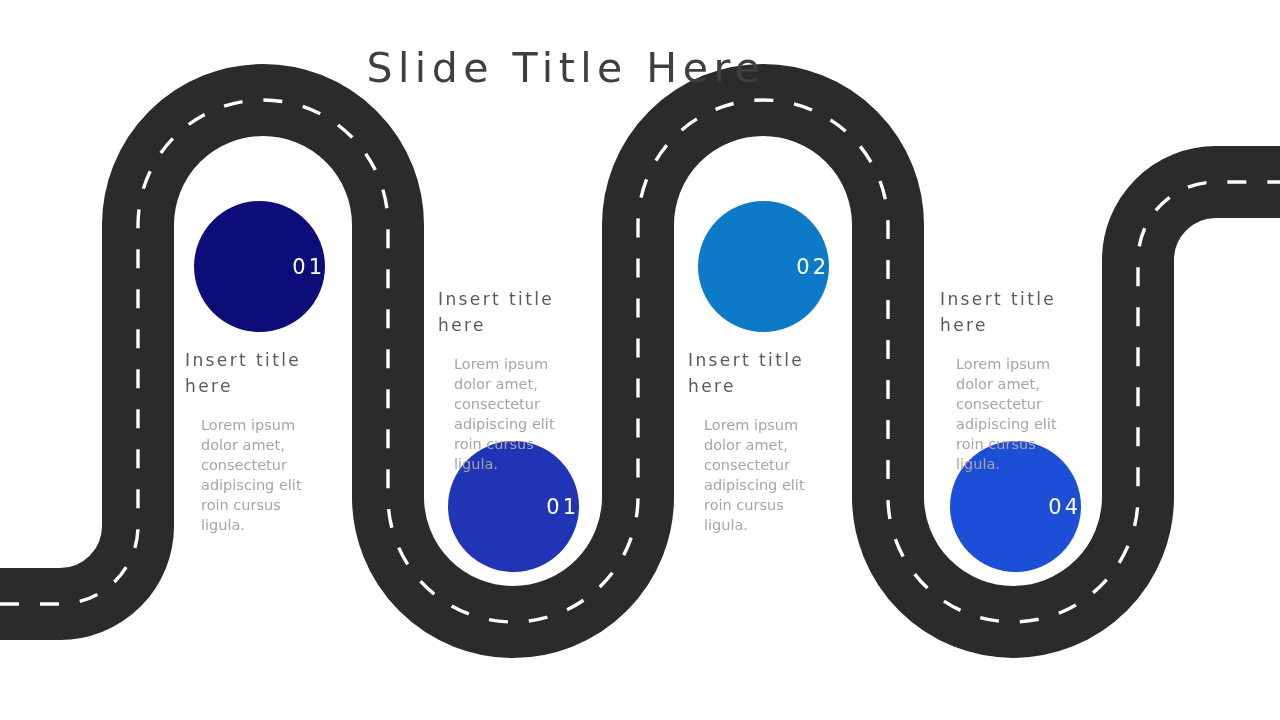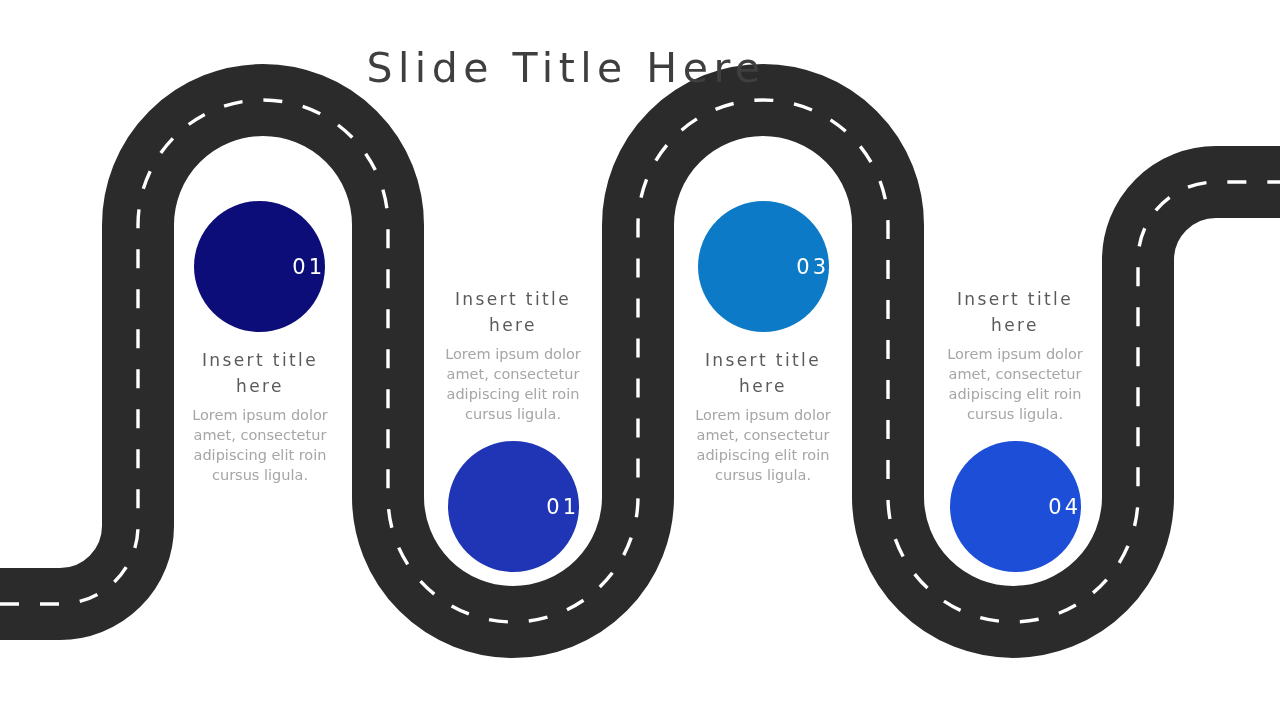--- a/index.html
+++ b/index.html
@@ -49,36 +49,35 @@
     justify-content: flex-end;
   }
   .step-circle-number {
     color: #ffffff;
     font-size: 21px;
     font-weight: 400;
     letter-spacing: 3px;
   }
   .step-text {
     position: absolute;
-    text-align: center;
   }
   .step-text-title {
     font-size: 17px;
     color: #5a5a5a;
     letter-spacing: 2.4px;
     line-height: 26px;
     font-weight: 400;
     margin: 0 0 6px 0;
   }
   .step-text-body {
     font-size: 14.5px;
     color: #a6a6a6;
     line-height: 20px;
     font-weight: 400;
-    margin: 4px;
+    margin: 16px;
   }
 </style>
 </head>
 <body>
 
 <div id="slide">
 
   <svg id="road-layer" viewBox="0 0 1280 720">
 
     <path d="M -40 604
@@ -124,21 +123,21 @@
 
   <div class="step-circle" style="left:448px; top:441px; width:131px; height:131px; background:#1f35b5;">
     <span class="step-circle-number">01</span>
   </div>
   <div class="step-text" style="left:438px; top:286px; width:150px;">
     <p class="step-text-title">Insert title here</p>
     <p class="step-text-body">Lorem ipsum dolor amet, consectetur adipiscing elit roin cursus ligula.</p>
   </div>
 
   <div class="step-circle" style="left:698px; top:201px; width:131px; height:131px; background:#0d7ac8;">
-    <span class="step-circle-number">03</span>
+    <span class="step-circle-number">02</span>
   </div>
   <div class="step-text" style="left:688px; top:347px; width:150px;">
     <p class="step-text-title">Insert title here</p>
     <p class="step-text-body">Lorem ipsum dolor amet, consectetur adipiscing elit roin cursus ligula.</p>
   </div>
 
   <div class="step-circle" style="left:950px; top:441px; width:131px; height:131px; background:#1d4ed8;">
     <span class="step-circle-number">04</span>
   </div>
   <div class="step-text" style="left:940px; top:286px; width:150px;">

